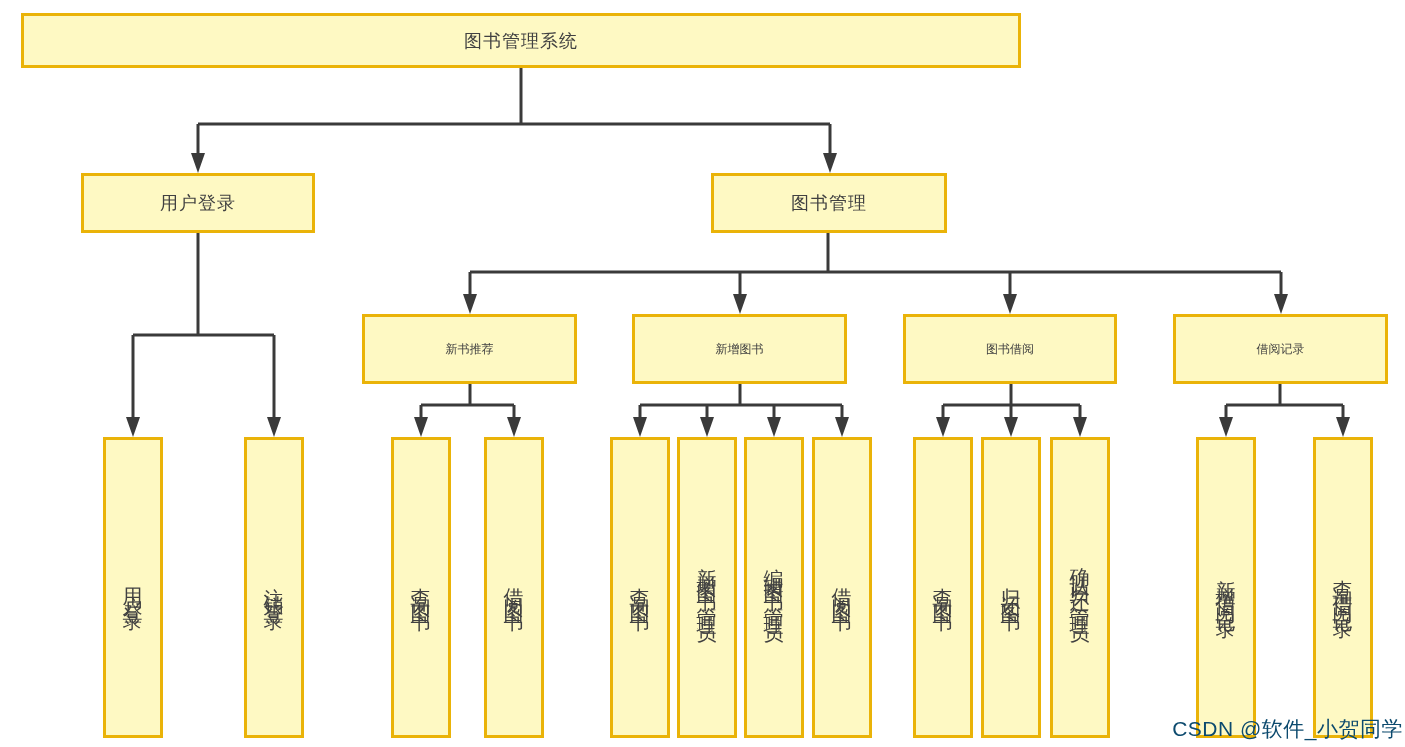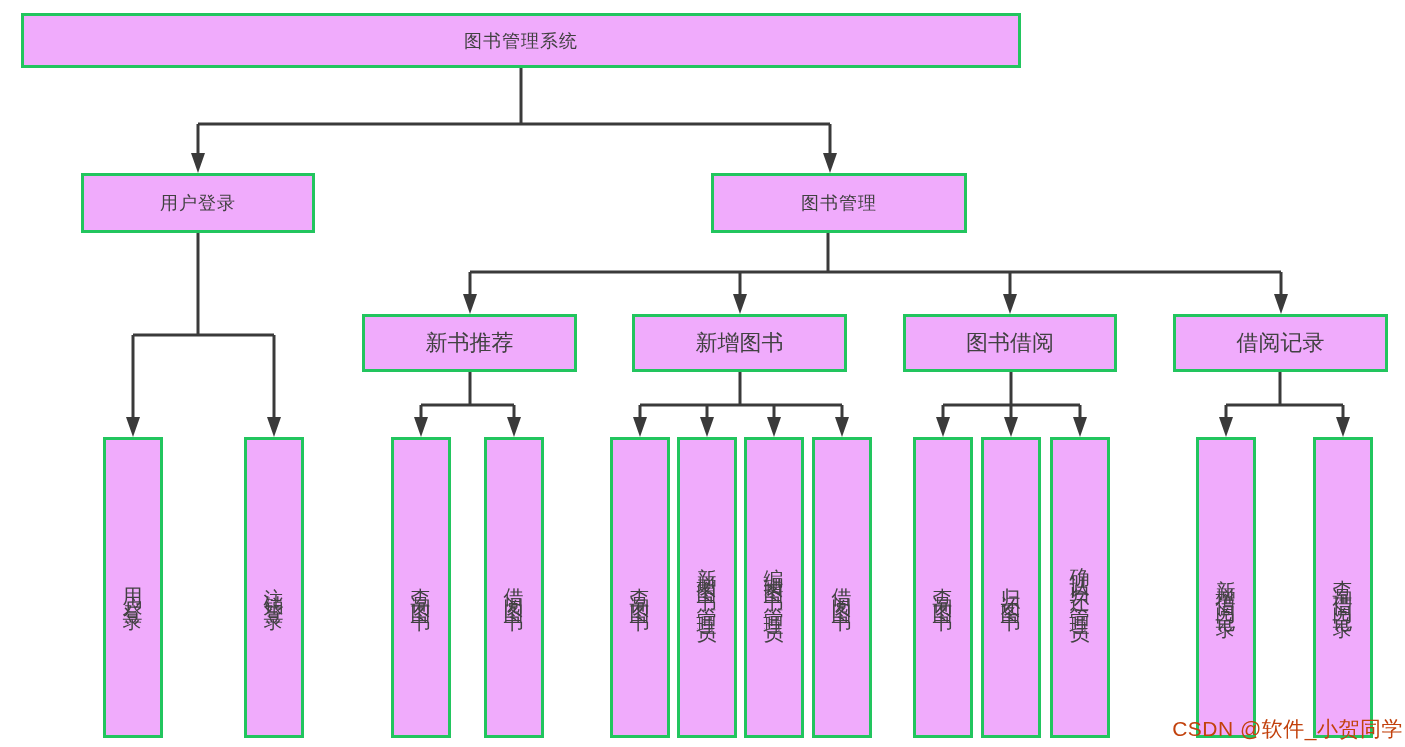--- a/index.html
+++ b/index.html
@@ -7,47 +7,47 @@
     position:relative;
     width:1405px;height:747px;
     background:#ffffff;
     font-family:"Liberation Sans","DejaVu Sans",sans-serif;
     overflow:hidden;
   }
   #connectors{position:absolute;left:0;top:0;width:1405px;height:747px;z-index:1;}
   .node{
     position:absolute;
     box-sizing:border-box;
-    border:3px solid #22c55e;
-    background:#f0abfc;
+    border:3px solid #eab308;
+    background:#fef9c3;
     display:flex;
     align-items:center;
     justify-content:center;
     color:#414141;
     z-index:2;
   }
   .h-node{font-size:18px;letter-spacing:1px;}
   .root-node{left:21px;top:13px;width:1000px;height:55px;}
   .lvl2-node{top:173px;height:60px;}
-  .lvl3-node{top:314px;height:58px;font-size:22px;}
+  .lvl3-node{top:314px;height:70px;font-size:12px;}
   .leaf-node{top:437px;width:60px;height:301px;}
   .v-text{
     writing-mode:vertical-rl;
     text-orientation:mixed;
     font-size:20px;
     letter-spacing:8px;
     line-height:1;
     color:#414141;
     white-space:nowrap;
   }
   #watermark{
     position:absolute;
     right:2px;top:715px;
     font-size:21px;
-    color:#c2410c;
+    color:#0c4a6e;
     letter-spacing:0.5px;
     z-index:3;
   }
 </style>
 </head>
 <body>
 
 <div id="stage">
 
   <svg id="connectors" viewBox="0 0 1405 747" xmlns="http://www.w3.org/2000/svg">
@@ -123,21 +123,21 @@
     </g>
   </svg>
 
   <div class="node root-node h-node">
     <span>图书管理系统</span>
   </div>
 
   <div class="node lvl2-node h-node" style="left:81px;width:234px;">
     <span>用户登录</span>
   </div>
-  <div class="node lvl2-node h-node" style="left:711px;width:256px;">
+  <div class="node lvl2-node h-node" style="left:711px;width:236px;">
     <span>图书管理</span>
   </div>
 
   <div class="node lvl3-node" style="left:362px;width:215px;">
     <span>新书推荐</span>
   </div>
   <div class="node lvl3-node" style="left:632px;width:215px;">
     <span>新增图书</span>
   </div>
   <div class="node lvl3-node" style="left:903px;width:214px;">

